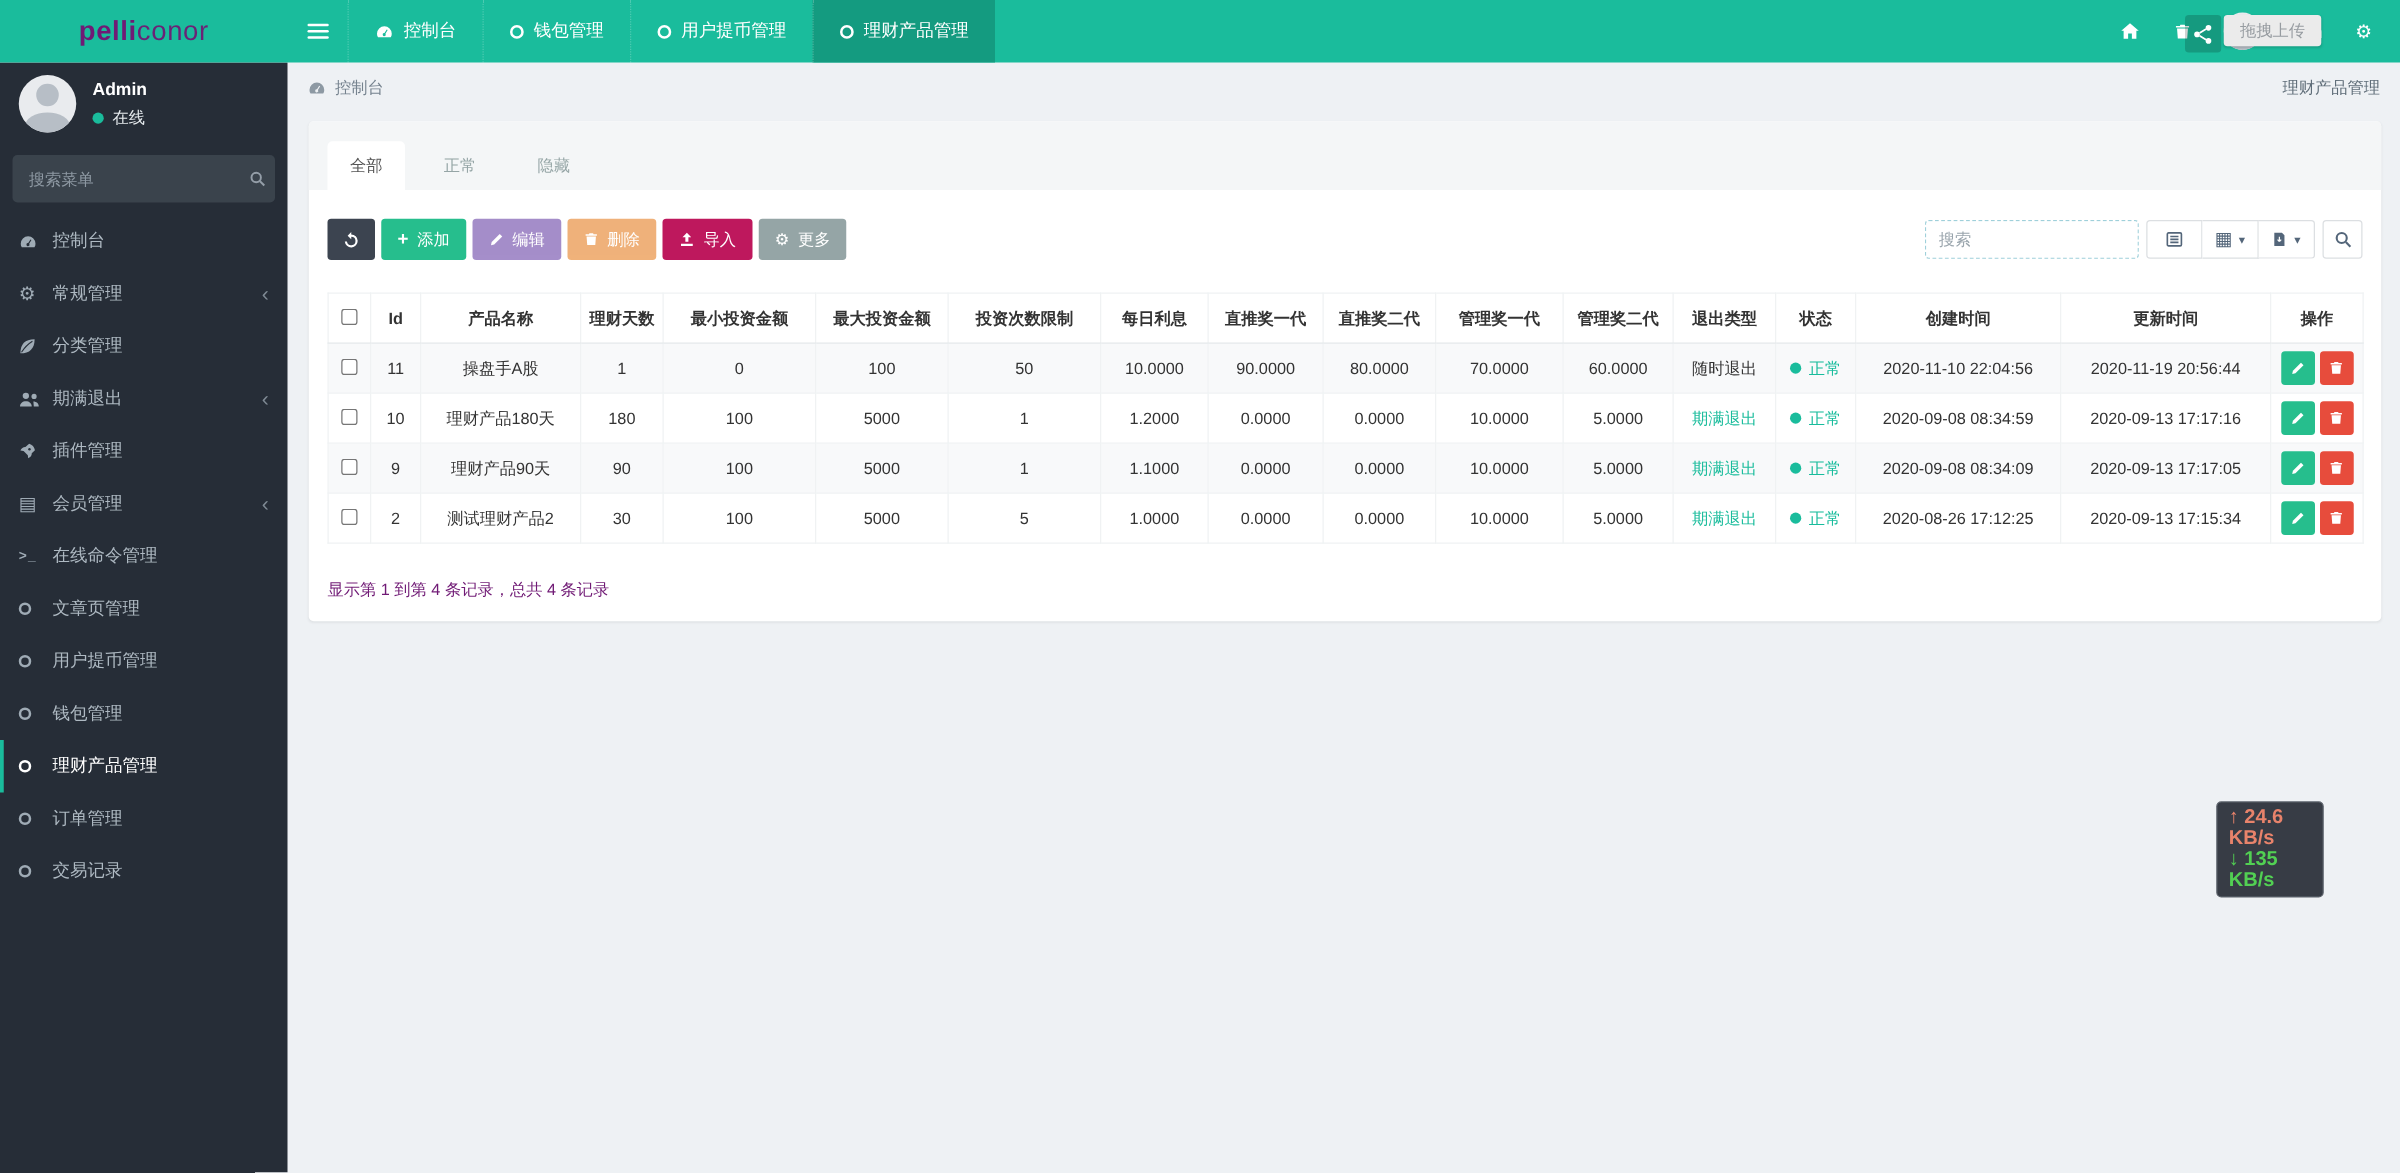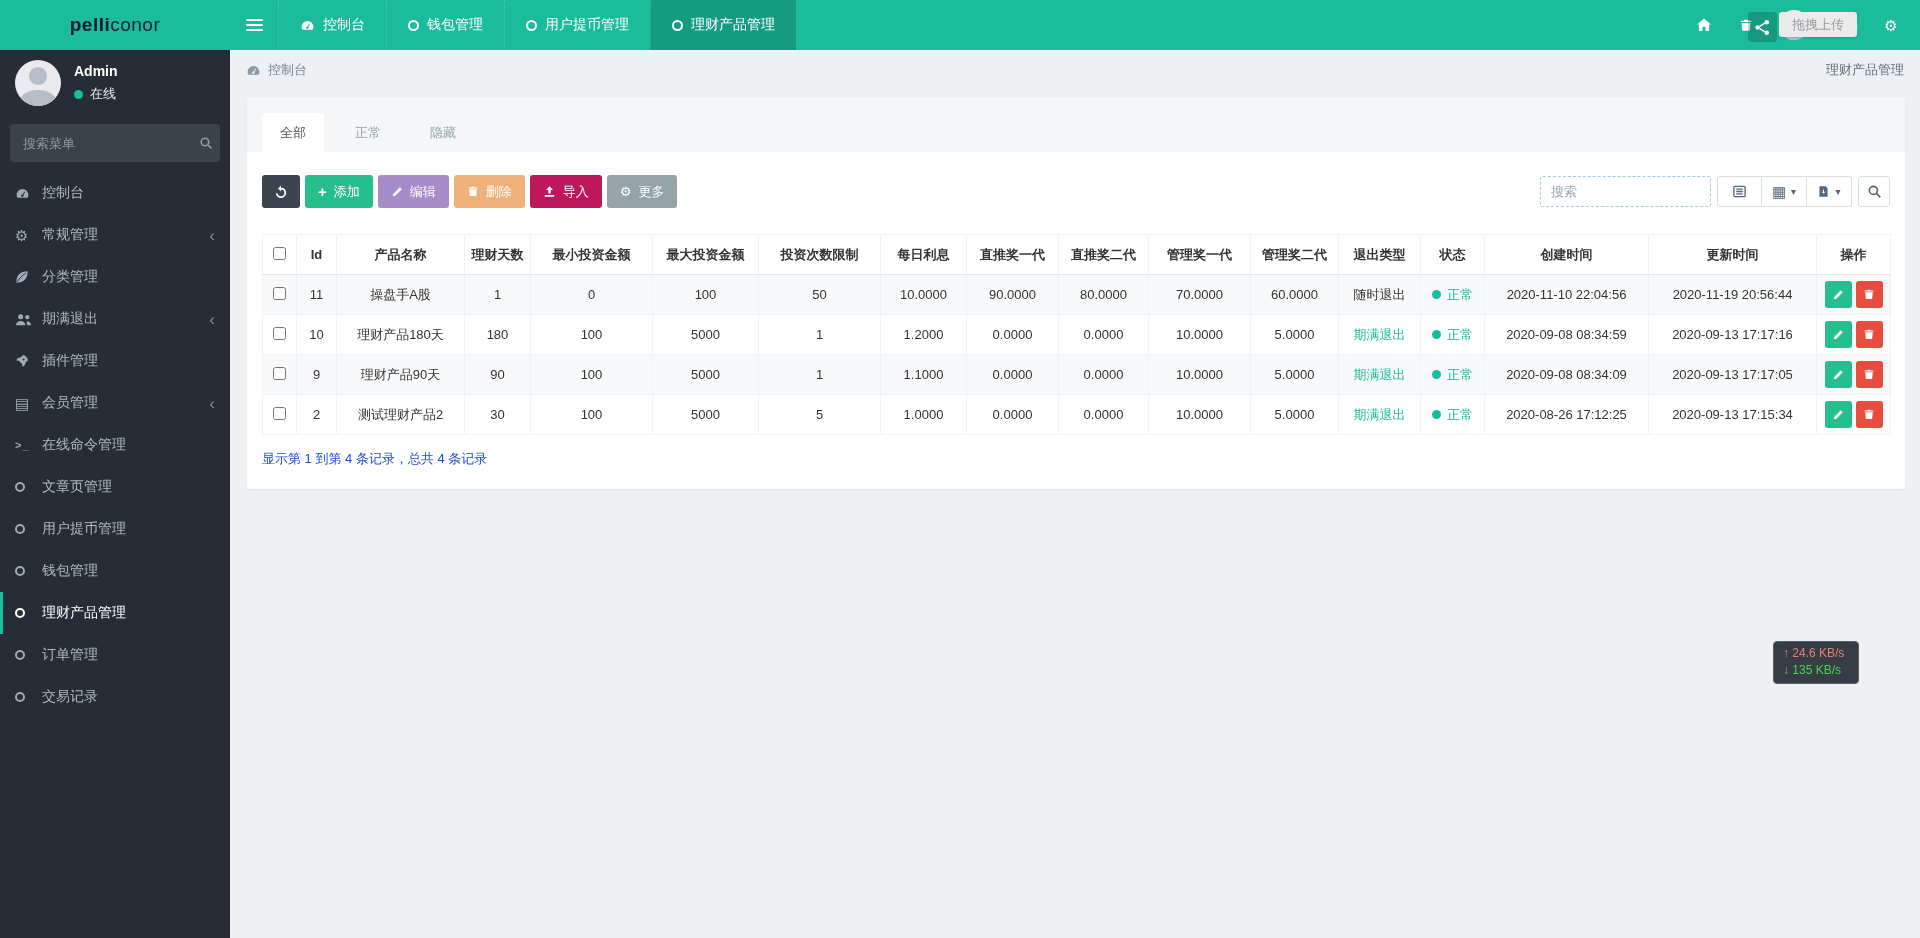--- a/index.html
+++ b/index.html
@@ -3,21 +3,21 @@
 <meta charset="utf-8">
 <style>
   *{box-sizing:border-box;margin:0;padding:0}
   html,body{width:1920px;height:938px;overflow:hidden}
   body{font-family:"Liberation Sans","DejaVu Sans",sans-serif;background:#eef1f4;position:relative;font-size:13px;color:#333}
   .icon{display:inline-flex;align-items:center;justify-content:center;line-height:1}
   .icon svg{display:block}
 
   
   .navbar{position:absolute;top:0;left:0;width:1920px;height:50px;background:#1abc9c;display:flex;align-items:stretch;z-index:30}
-  .brand{width:230px;display:flex;align-items:center;justify-content:center;color:#0f172a;font-size:19px;letter-spacing:.5px}
+  .brand{width:230px;display:flex;align-items:center;justify-content:center;color:#701a75;font-size:22px;letter-spacing:.5px}
   .brand .b1{font-weight:bold}
   .brand .b2{font-weight:normal;opacity:.95}
   .hamburger{width:48px;display:flex;flex-direction:column;align-items:center;justify-content:center;gap:3px;cursor:pointer}
   .hamburger i{width:17px;height:2px;background:#fff;border-radius:1px}
   .topnav-tabs{display:flex;align-items:stretch}
   .nav-tab{display:flex;align-items:center;gap:8px;padding:0 21px;color:#fff;font-size:14px;cursor:pointer;border-left:1px dotted rgba(255,255,255,.22)}
   .nav-tab.active{background:#149b80}
   .nav-tab .circ{width:11px;height:11px;border:2px solid #fff;border-radius:50%;display:inline-block}
   .navbar-right{margin-left:auto;display:flex;align-items:center;padding-right:8px;color:#fff}
   .nav-ibtn{width:42px;height:50px;display:flex;align-items:center;justify-content:center;color:#fff;cursor:pointer}
@@ -85,24 +85,24 @@
   
   table.grid{width:100%;border-collapse:collapse;margin-top:26px;font-size:13px;color:#333;table-layout:fixed}
   .grid th,.grid td{border:1px solid #f0f2f3;height:40px;text-align:center;padding:0 4px;overflow:hidden;white-space:nowrap}
   .grid th{font-weight:bold;border-bottom-color:#e3e7ea;cursor:pointer}
   .grid tr.striped td{background:#f8f9fa}
   .teal{color:#1abc9c}
   .status{color:#18bc9c;display:inline-flex;align-items:center;gap:6px}
   .act-btn{width:27px;height:27px;border-radius:3px;border:none;color:#fff;display:inline-flex;align-items:center;justify-content:center;margin:0 2px;cursor:pointer}
   .act-edit{background:#26be8d}
   .act-del{background:#e74c3c}
-  .records{margin-top:15px;color:#1d4ed8}
+  .records{margin-top:28px;color:#701a75}
 
   
-  .net-widget{position:absolute;left:1773px;top:641px;width:86px;background:rgba(47,52,61,.96);border:1px solid #5a6069;border-radius:4px;padding:3px 4px 4px 9px;font-size:12px;line-height:17px;font-weight:normal;z-index:50}
+  .net-widget{position:absolute;left:1773px;top:641px;width:86px;background:rgba(47,52,61,.96);border:1px solid #5a6069;border-radius:4px;padding:3px 4px 4px 9px;font-size:16px;line-height:17px;font-weight:bold;z-index:50}
   .net-up{color:#e8836b}
   .net-down{color:#52d053}
 </style>
 </head>
 <body>
 
 <div class="navbar">
   <div class="brand">
       <span class="b1">pelli</span>
       <span class="b2">conor</span>

